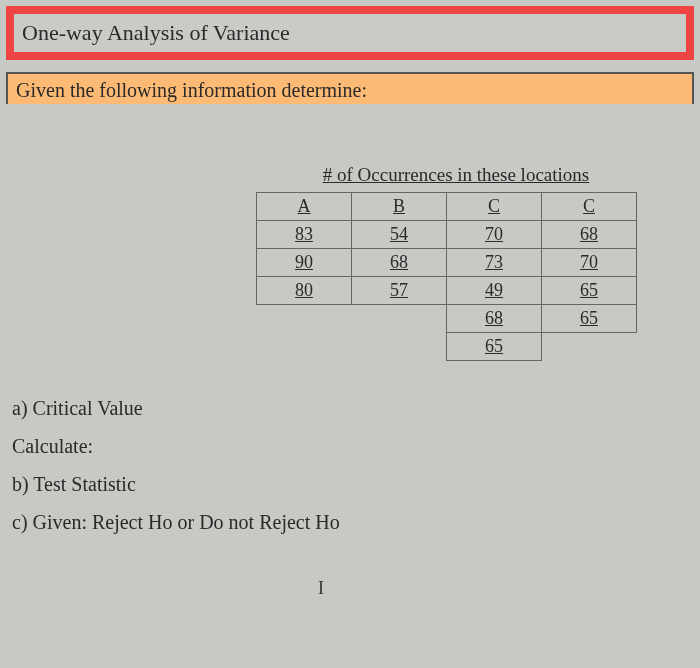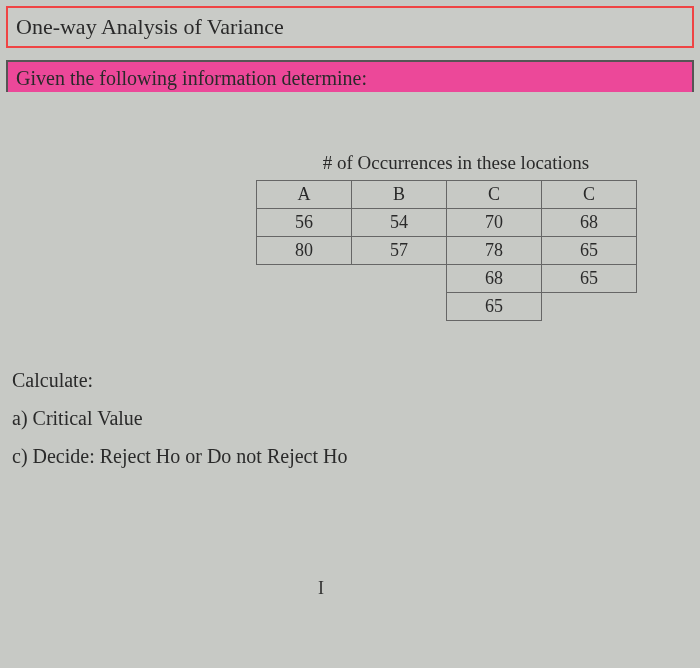--- a/index.html
+++ b/index.html
@@ -6,41 +6,42 @@
     body {
       width: 700px;
       height: 668px;
       background: #c7c9c5;
       font-family: Georgia, 'Times New Roman', serif;
       color: #2a2a2a;
       padding: 6px;
       position: relative;
     }
     .title-box {
-      border: 2px solid #ef4444;
+      border: 8px solid #ef4444;
       padding: 6px 8px;
       font-size: 22px;
       margin-bottom: 12px;
       background: #c9cbc7;
     }
     .given-box {
       border: 2px solid #555;
       border-bottom: 0;
       padding: 4px 8px 2px;
       font-size: 20px;
-      background: #ec4899;
+      background: #fdba74;
       line-height: 1.2;
     }
     .given-box div { margin: 0; }
     .spacer-below-given {
       height: 60px;
     }
     .table-wrap {
       margin-left: 250px;
-      margin-bottom: 36px;
+      margin-bottom: 24px;
+      text-decoration: underline;
     }
     .table-title {
       font-size: 19px;
       text-align: center;
       margin-bottom: 6px;
       padding-left: 0;
       width: 400px;
     }
     table {
       border-collapse: collapse;
@@ -88,46 +89,53 @@
   <div class="table-title"># of Occurrences in these locations</div>
   <table>
     <tbody>
         <tr>
       <th>A</th>
       <th>B</th>
       <th>C</th>
       <th>C</th>
     </tr>
     <tr>
-      <td>56</td>
+      <td>83</td>
       <td>54</td>
       <td>70</td>
       <td>68</td>
     </tr>
     <tr>
+      <td>90</td>
+      <td>68</td>
+      <td>73</td>
+      <td>70</td>
+    </tr>
+    <tr>
       <td>80</td>
       <td>57</td>
-      <td>78</td>
+      <td>49</td>
       <td>65</td>
     </tr>
     <tr>
       <td class="empty"></td>
       <td class="empty"></td>
       <td>68</td>
       <td>65</td>
     </tr>
     <tr>
       <td class="empty"></td>
       <td class="empty"></td>
       <td>65</td>
       <td class="empty"></td>
     </tr>
   </tbody>
     </table>
 </div>
 
 <div class="calc-block">
+  <div class="item">a) Critical Value</div>
   <div class="item">Calculate:</div>
-  <div class="item">a) Critical Value</div>
-  <div class="item">c) Decide: Reject Ho or Do not Reject Ho</div>
+  <div class="item">b) Test Statistic</div>
+  <div class="item">c) Given: Reject Ho or Do not Reject Ho</div>
 </div>
 
 <div class="cursor-mark">I</div>
 
 </body></html>

